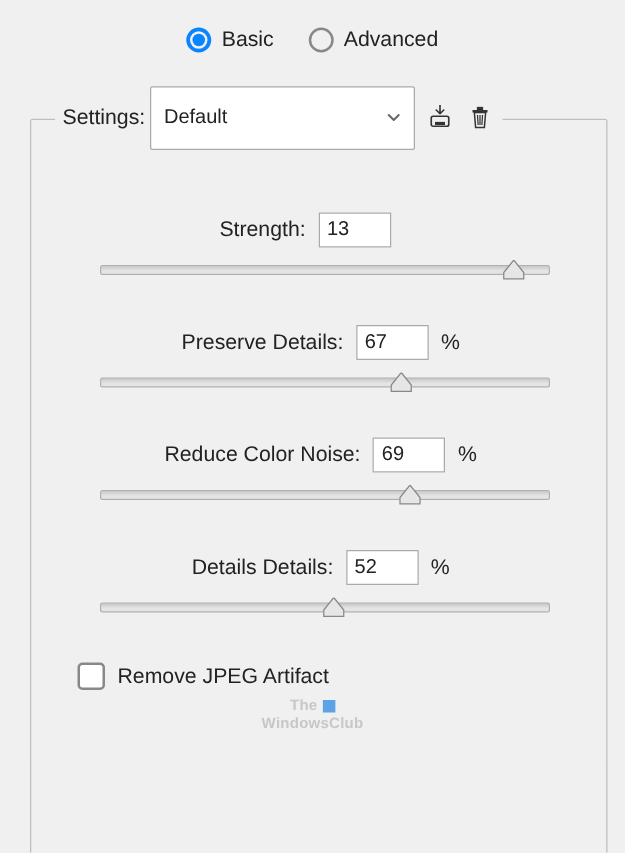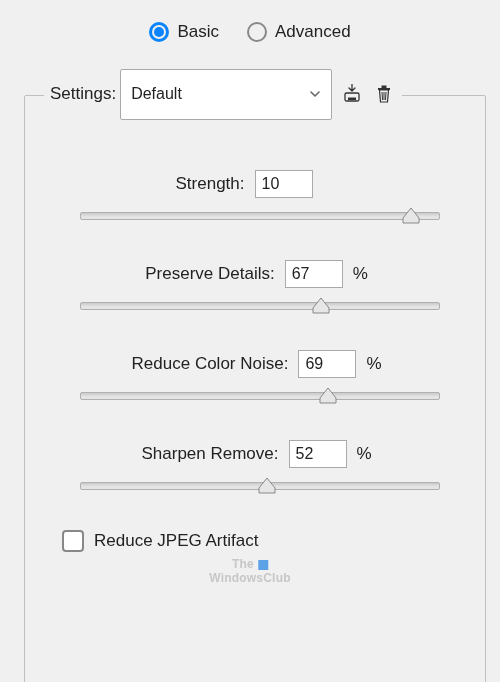--- a/index.html
+++ b/index.html
@@ -240,21 +240,21 @@
     </span>
   </div>
 </div>
 
 <div class="sliders-area">
 
   <div class="slider-block">
     <div class="slider-head">
       <span class="lbl">Strength:</span>
       <div class="val-input">
-        <span>10</span>
+        <span>13</span>
       </div>
       <span class="unit"></span>
     </div>
     <div class="track">
       <div class="track-line"></div>
       <div class="thumb" style="left:92%">
         <svg width="20" height="16" viewBox="0 0 20 16">
             <path d="M10 0 L18 10 L18 15 L2 15 L2 10 Z" fill="#e6e6e6" stroke="#888" stroke-width="1"></path>
           </svg>
       </div>
@@ -292,39 +292,39 @@
       <div class="thumb" style="left:69%">
         <svg width="20" height="16" viewBox="0 0 20 16">
             <path d="M10 0 L18 10 L18 15 L2 15 L2 10 Z" fill="#e6e6e6" stroke="#888" stroke-width="1"></path>
           </svg>
       </div>
     </div>
   </div>
 
   <div class="slider-block">
     <div class="slider-head">
-      <span class="lbl">Sharpen Remove:</span>
+      <span class="lbl">Details Details:</span>
       <div class="val-input">
         <span>52</span>
       </div>
       <span class="unit">%</span>
     </div>
     <div class="track">
       <div class="track-line"></div>
       <div class="thumb" style="left:52%">
         <svg width="20" height="16" viewBox="0 0 20 16">
             <path d="M10 0 L18 10 L18 15 L2 15 L2 10 Z" fill="#e6e6e6" stroke="#888" stroke-width="1"></path>
           </svg>
       </div>
     </div>
   </div>
 
   <div class="checkbox-row">
     <div class="cbox"></div>
-    <span class="cbox-label">Reduce JPEG Artifact</span>
+    <span class="cbox-label">Remove JPEG Artifact</span>
   </div>
 
 </div>
 
 <div class="watermark">
   <div><span>The</span><span class="flag"></span></div>
   <div>WindowsClub</div>
 </div>
 
 </body></html>

